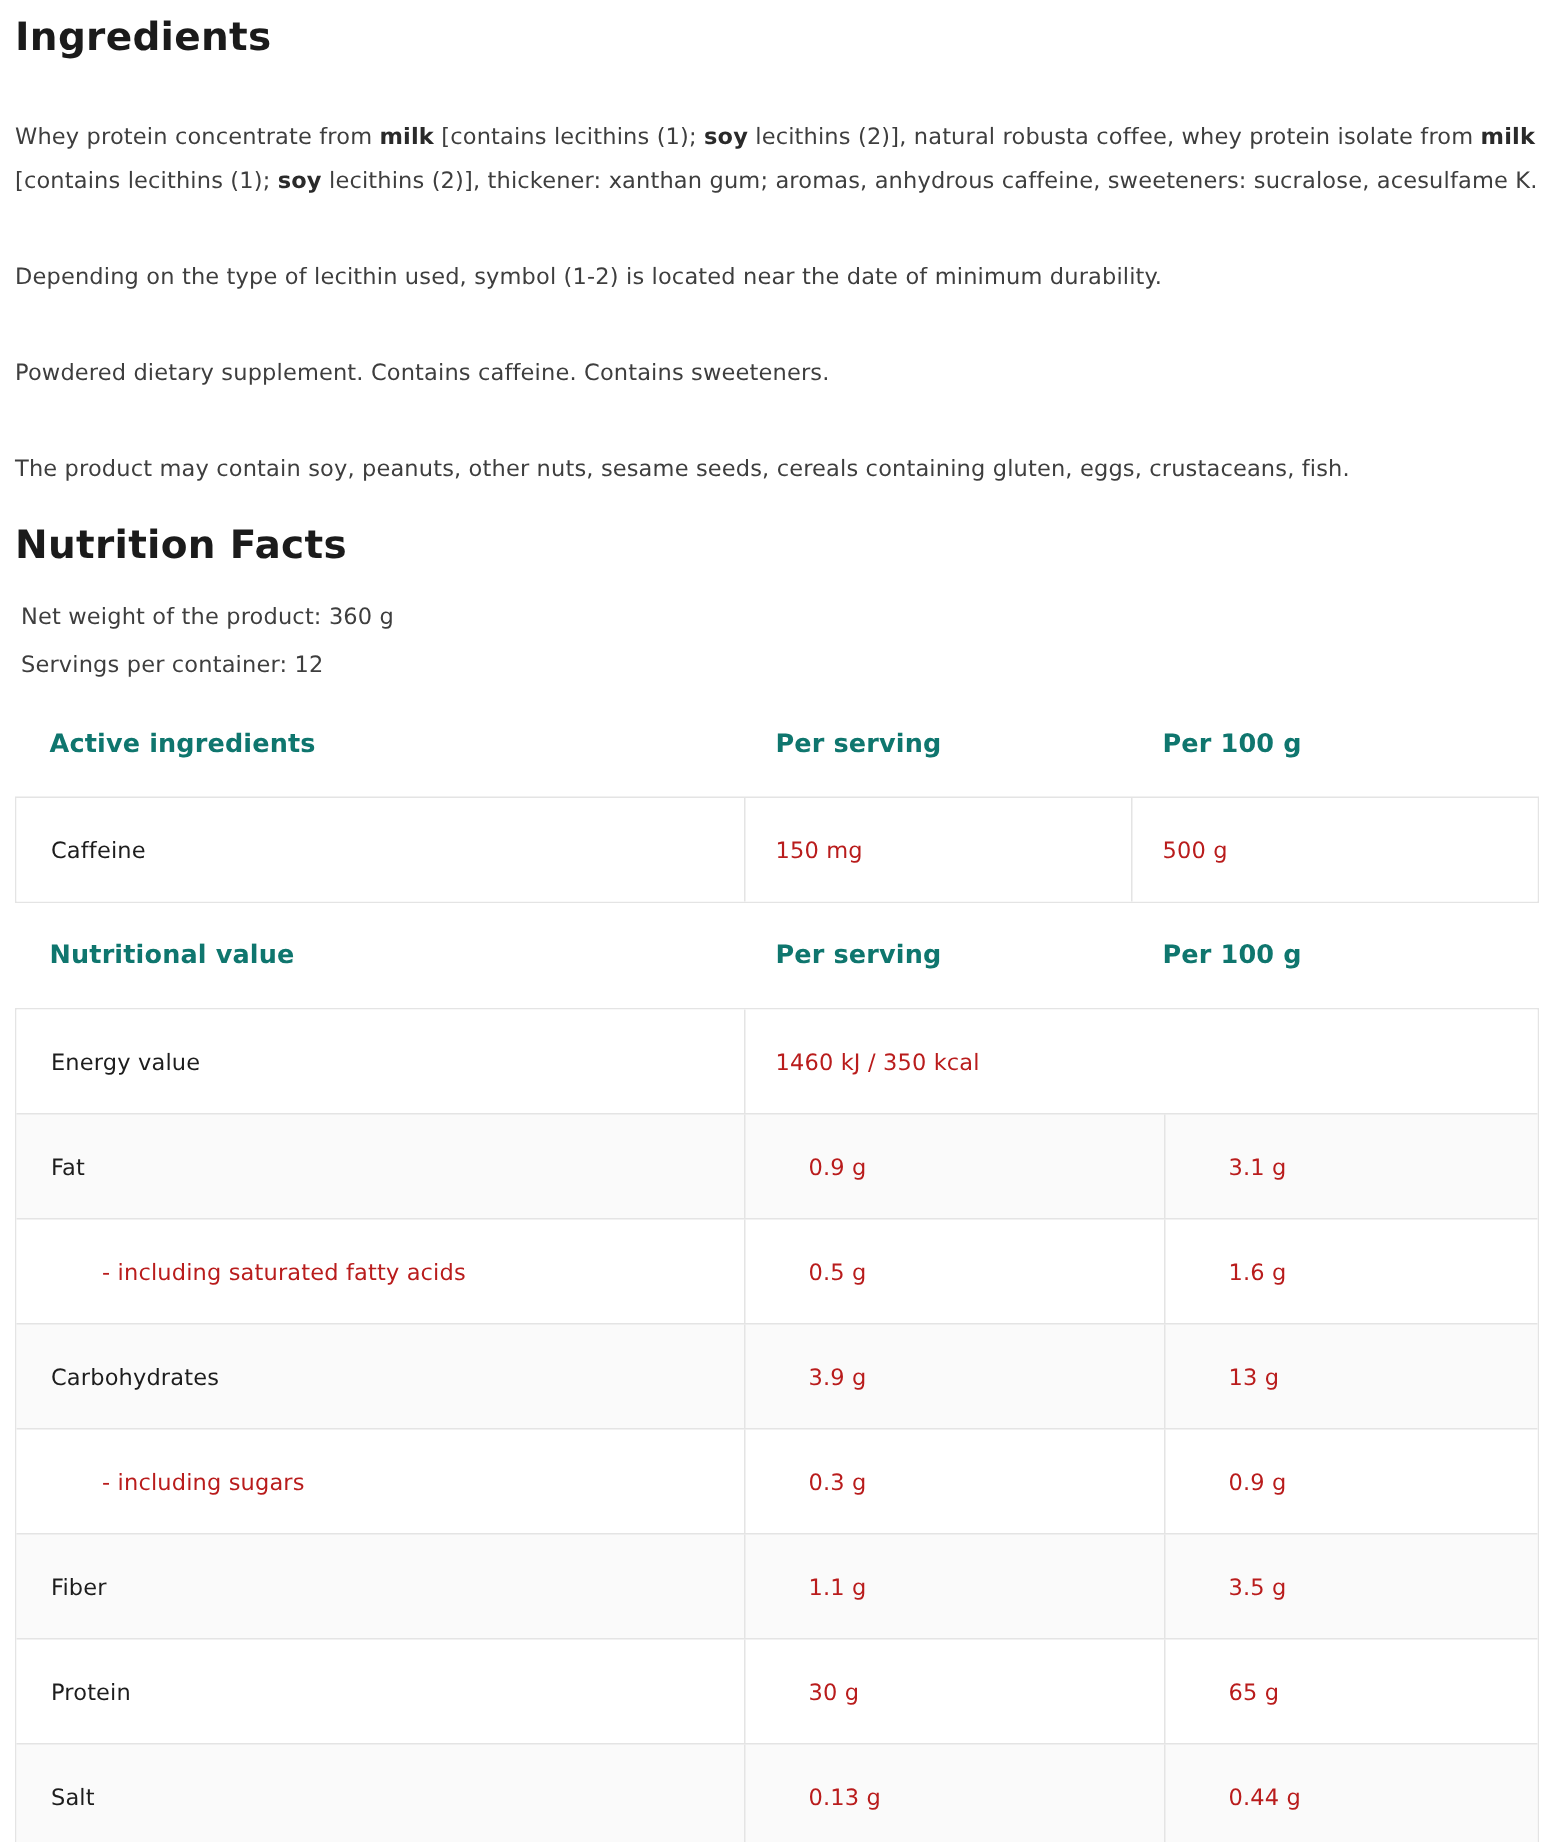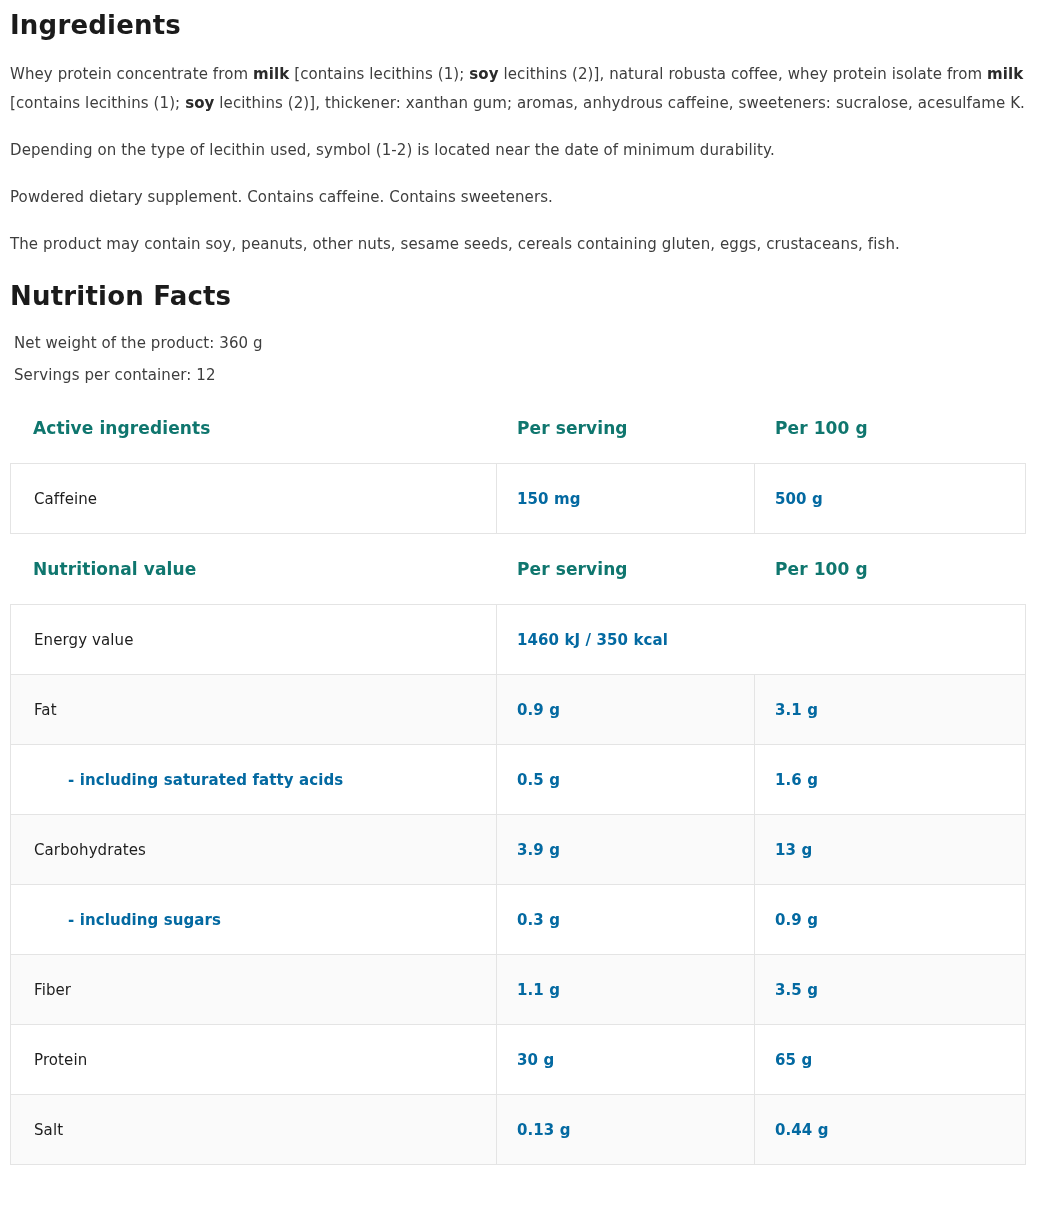--- a/index.html
+++ b/index.html
@@ -19,21 +19,21 @@
     font-weight: 700;
     color: #1b1b1b;
     margin: 20px 0 0 0;
     letter-spacing: 0.2px;
   }
   h2.section-heading.first { margin-top: 0; }
 
   p.body-text {
     font-size: 15px;
     line-height: 29px;
-    margin: 18px 0 0 0;
+    margin: 35px 0 0 0;
     color: #3e3e3e;
     letter-spacing: 0.1px;
   }
   p.body-text .b { font-weight: 700; color: #2a2a2a; }
 
   .info-lines { margin-top: 16px; }
   .info-lines p {
     margin: 4px;
     font-size: 15px;
     line-height: 28px;
@@ -56,30 +56,29 @@
   }
   .tbl-header .th.c1 { padding-left: 23px; }
   .tbl-header .th.c2, .tbl-header .th.c3 { padding-left: 20px; }
 
   .tbl-body { border: 1px solid #e4e4e4; }
   .tbl-row {
     display: grid;
     grid-template-columns: 486px 258px 270px;
     background: #ffffff;
   }
-  .tbl-row + .tbl-row { border-top: 1px solid #e4e4e4; }
+  .tbl-row + .tbl-row { border-top: 1px solid #e4e4e4; gap: 22px; }
   .tbl-row:nth-child(even) { background: #fafafa; }
   .tbl-row .td {
     display: flex;
     align-items: center;
     height: 69px;
     font-size: 15px;
-    color: #0369a1;
+    color: #b91c1c;
     letter-spacing: 0.1px;
-    font-weight: bold;
   }
   .tbl-row .td:not(:last-child) { border-right: 1px solid #e4e4e4; }
   .tbl-row .td.c1 { padding-left: 23px; }
   .tbl-row .td.c2, .tbl-row .td.c3 { padding-left: 20px; }
   .tbl-row .td.c1.bold { font-weight: 400; color: #1d1d1d; }
   .tbl-row .td.c1.indent { padding-left: 57px; }
 </style>
 </head>
 <body>
 

